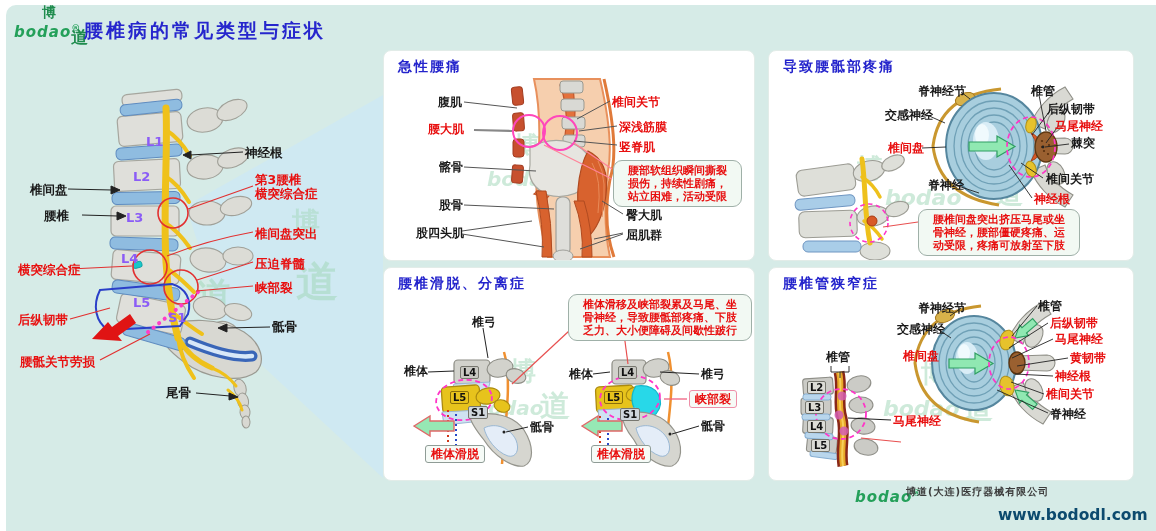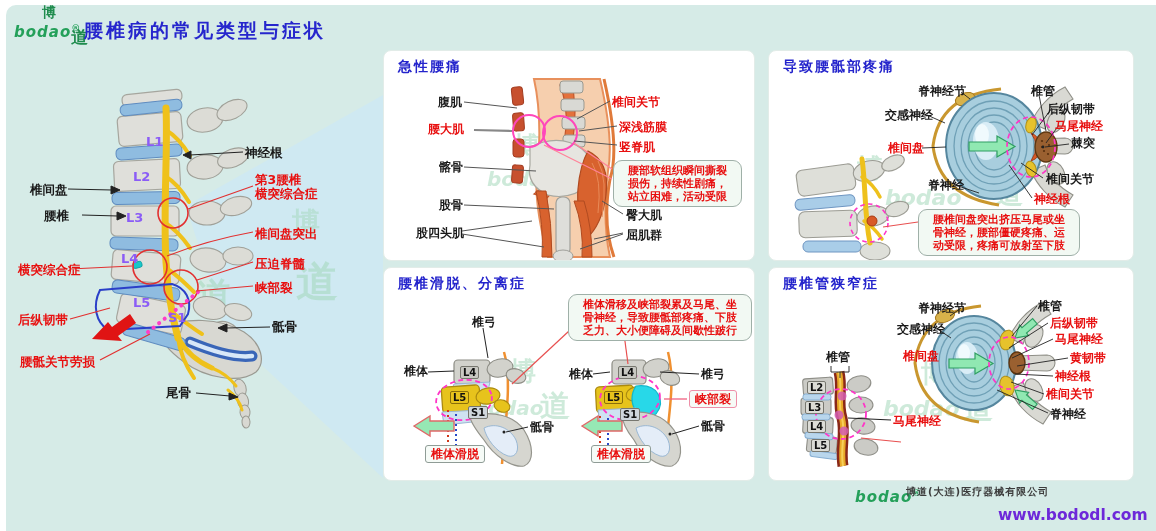--- a/index.html
+++ b/index.html
@@ -17,21 +17,21 @@
         font-weight:bold;font-size:11px;line-height:13px;padding:3px 14px;white-space:nowrap;}
   .tag{position:absolute;background:#f6fbf7;border:1.5px solid #8f9c96;border-radius:3px;color:#e81010;
        font-weight:bold;font-size:12px;line-height:14px;padding:1px 5px;white-space:nowrap;}
   .tag.pink{border-color:#ee8fa8;}
   .chip{position:absolute;font-weight:bold;color:#111;font-size:10px;background:#dcdcd6;border:1px solid #77776f;
         border-radius:2px;line-height:11px;padding:0 2px;white-space:nowrap;}
   .wm{position:absolute;color:#9fd6b6;opacity:.5;font-weight:bold;white-space:nowrap;pointer-events:none;}
   .htitle{position:absolute;left:84px;top:18px;font-size:19px;font-weight:bold;color:#2626cd;letter-spacing:3px;white-space:nowrap;}
   .logo-g{color:#24a05a;font-weight:bold;}
   .footer-co{position:absolute;left:906px;top:485px;font-size:10px;font-weight:bold;color:#3c3c3c;letter-spacing:1px;white-space:nowrap;}
-  .footer-web{position:absolute;left:998px;top:506px;font-size:15.5px;font-weight:bold;color:#6d28d9;white-space:nowrap;}
+  .footer-web{position:absolute;left:998px;top:506px;font-size:15.5px;font-weight:bold;color:#0c4a6e;white-space:nowrap;}
   sup{font-size:9px;}
 </style>
 </head>
 <body>
 
 <div id="stage">
   <div id="mint"></div>
 
   <svg class="layer" width="1156" height="531" viewBox="0 0 1156 531">
     <polygon points="186,206 383,95 383,478 226,332" fill="#cfe9f2"></polygon>

